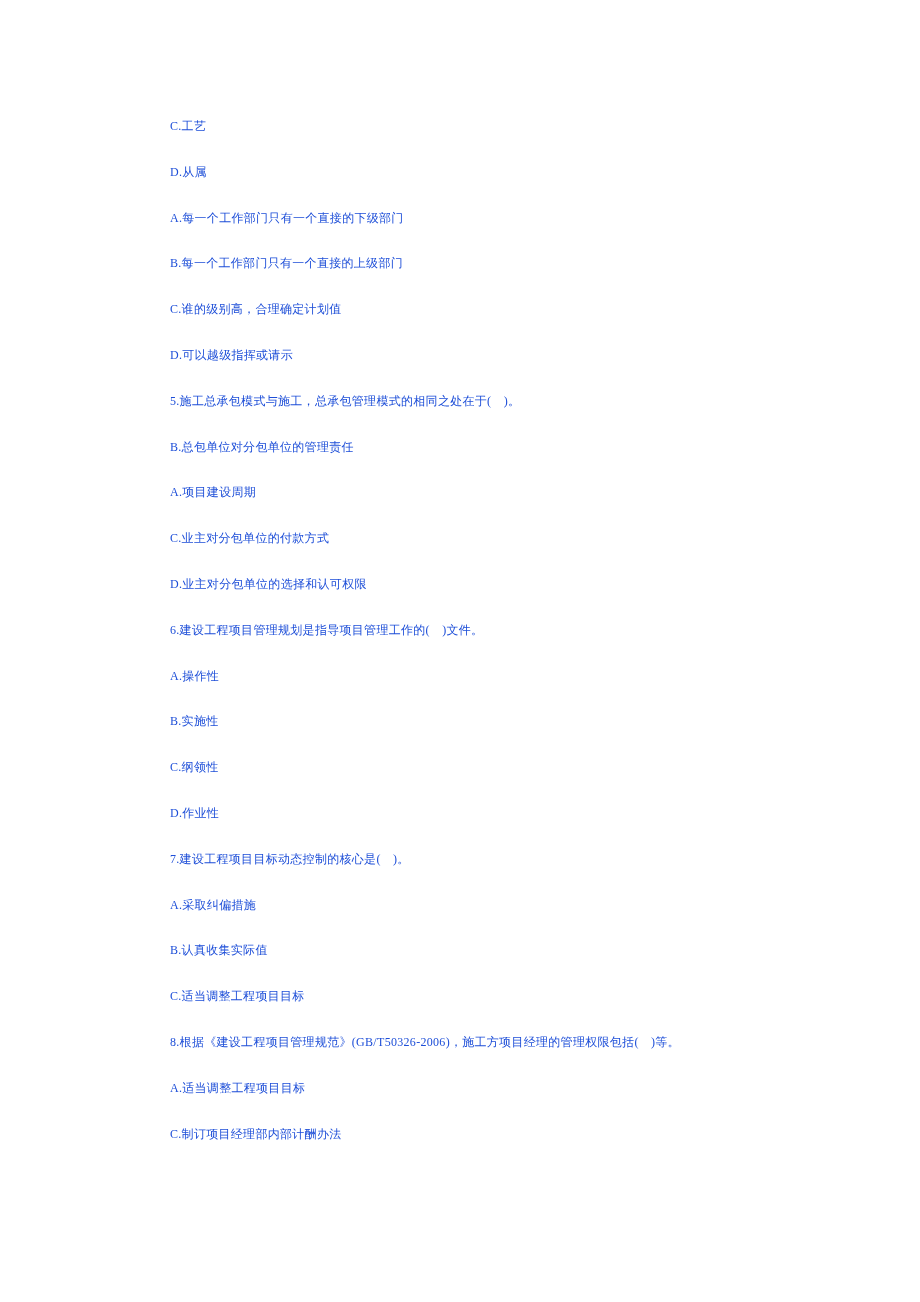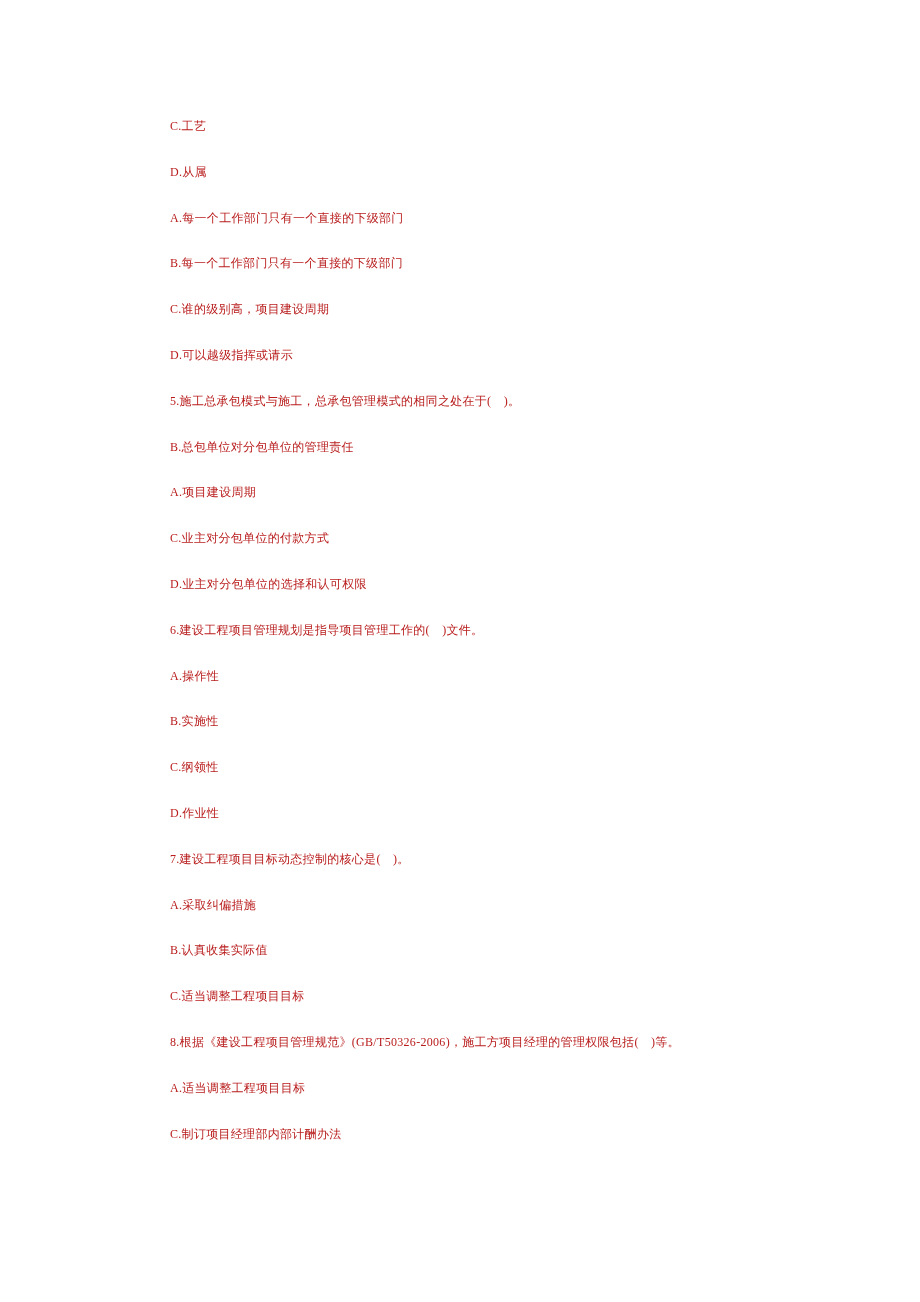--- a/index.html
+++ b/index.html
@@ -9,35 +9,35 @@
       font-family: "SimSun", "宋体", serif;
       width: 920px;
       height: 1302px;
       position: relative;
     }
     .content {
       padding: 118px 170px 80px 170px;
     }
     .line {
       font-size: 12px;
-      color: #b91c1c;
+      color: #1d4ed8;
       line-height: 1.4;
       margin-bottom: 29px;
       letter-spacing: 0.3px;
     }
   </style>
 </head>
 <body>
 
 <div class="content">
   <div class="line">C.工艺</div>
   <div class="line">D.从属</div>
   <div class="line">A.每一个工作部门只有一个直接的下级部门</div>
-  <div class="line">B.每一个工作部门只有一个直接的下级部门</div>
-  <div class="line">C.谁的级别高，项目建设周期</div>
+  <div class="line">B.每一个工作部门只有一个直接的上级部门</div>
+  <div class="line">C.谁的级别高，合理确定计划值</div>
   <div class="line">D.可以越级指挥或请示</div>
   <div class="line">5.施工总承包模式与施工，总承包管理模式的相同之处在于(　)。</div>
   <div class="line">B.总包单位对分包单位的管理责任</div>
   <div class="line">A.项目建设周期</div>
   <div class="line">C.业主对分包单位的付款方式</div>
   <div class="line">D.业主对分包单位的选择和认可权限</div>
   <div class="line">6.建设工程项目管理规划是指导项目管理工作的(　)文件。</div>
   <div class="line">A.操作性</div>
   <div class="line">B.实施性</div>
   <div class="line">C.纲领性</div>

